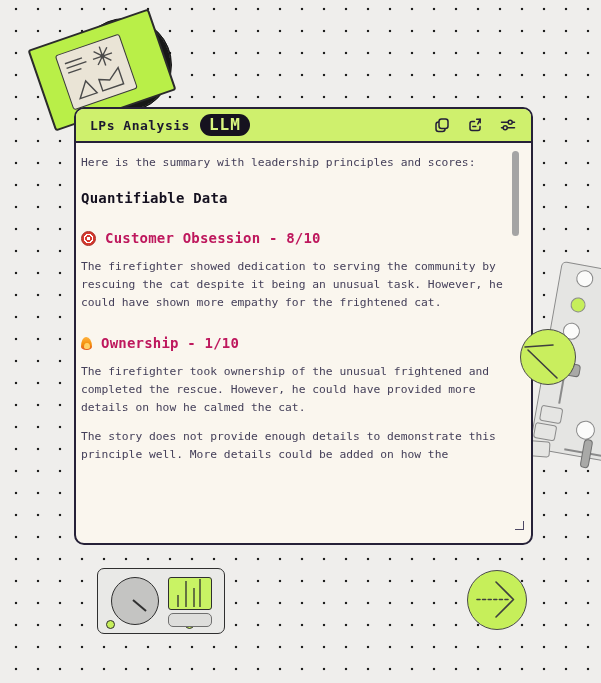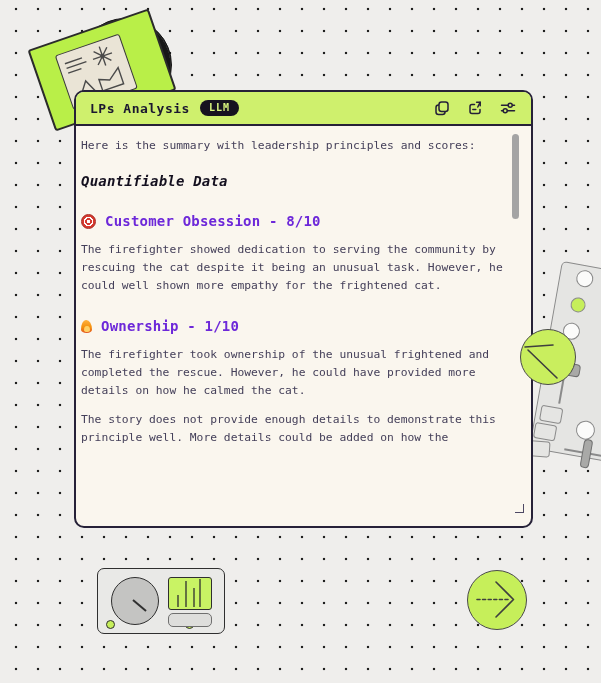--- a/index.html
+++ b/index.html
@@ -20,44 +20,44 @@
   .sleeve{
     position:absolute;left:38px;top:27px;width:124px;height:82px;
     transform:rotate(-19deg);background:#b9ef48;border:2px solid #2b2b2b;border-radius:3px;z-index:2;
   }
   .sleeve-label{
     position:absolute;left:22px;top:12px;width:66px;height:56px;
     background:#eae4d6;border:1.5px solid #3a3a3a;border-radius:3px;
   }
   
   .card{
-    position:absolute;left:74px;top:90px;width:459px;height:438px;z-index:5;
+    position:absolute;left:74px;top:107px;width:459px;height:438px;z-index:5;
     background:#faf6ee;border:2px solid #262138;border-radius:10px;box-sizing:border-box;
   }
   .card-header{
     height:34px;background:#cff06d;border-bottom:2px solid #262138;
     border-radius:8px 8px 0 0;display:flex;align-items:center;padding:0 14px;gap:10px;box-sizing:border-box;
   }
   .card-title{font-size:13px;font-weight:bold;color:#1b1730;letter-spacing:0.5px;}
   .badge{
     background:#16121f;color:#d9f57e;border-radius:999px;
-    padding:2.5px 9px 3.5px;font-size:10px;font-weight:bold;letter-spacing:1px;line-height:1;
+    padding:2.5px 9px 3.5px;font-size:16px;font-weight:bold;letter-spacing:1px;line-height:1;
   }
   .hicons{margin-left:auto;display:flex;gap:15px;align-items:center;}
   .hicons svg{display:block;cursor:pointer;}
   .card-body{
     position:relative;padding:11px 18px 10px 5px;height:392px;box-sizing:border-box;overflow:hidden;
     color:#45405a;font-size:11.3px;line-height:18px;
   }
   .card-body .text-col{width:424px;}
   .intro{margin:0;}
-  .card-body h2{font-size:14px;color:#14101f;margin:17px 0 0;letter-spacing:0.2px;font-style:italic;}
+  .card-body h2{font-size:14px;color:#14101f;margin:17px 0 0;letter-spacing:0.2px;}
   .card-body ul{margin:17px 0 0;padding-left:27px;}
   .card-body li{margin:0;}
-  .card-body h3{font-size:14px;color:#6d28d9;margin:22px 0 0;display:flex;align-items:center;gap:9px;letter-spacing:0.2px;}
+  .card-body h3{font-size:14px;color:#be185d;margin:22px 0 0;display:flex;align-items:center;gap:9px;letter-spacing:0.2px;}
   .card-body p.body-par{margin:11px 0 0;}
   
   .em{display:inline-block;position:relative;flex:0 0 auto;}
   .em-target{width:13px;height:13px;border-radius:50%;
     background:radial-gradient(circle,#fff 0 1.5px,#d63a30 1.5px 3.2px,#fff 3.2px 4.8px,#d63a30 4.8px);
     border:0.5px solid #a8271f;}
   .em-fire{width:11px;height:13px;background:linear-gradient(180deg,#ffb23e 0%,#f4900c 55%,#e25822 100%);
     border-radius:46% 54% 48% 52% / 78% 78% 26% 26%;}
   .em-fire::after{content:"";position:absolute;left:2.5px;bottom:0.5px;width:6px;height:6.5px;
     background:#ffd166;border-radius:50% 50% 45% 55% / 70% 70% 30% 30%;}
@@ -155,21 +155,21 @@
   </div>
   <div class="card-body">
     <div class="text-col">
       <p class="intro">Here is the summary with leadership principles and scores:</p>
       <h2>Quantifiable Data</h2>
 
       <h3>
         <span class="em em-target"></span>
         <span>Customer Obsession - 8/10</span>
       </h3>
-      <p class="body-par">The firefighter showed dedication to serving the community by rescuing the cat despite it being an unusual task. However, he could well shown more empathy for the frightened cat.</p>
+      <p class="body-par">The firefighter showed dedication to serving the community by rescuing the cat despite it being an unusual task. However, he could have shown more empathy for the frightened cat.</p>
 
       <h3>
         <span class="em em-fire"></span>
         <span>Ownership - 1/10</span>
       </h3>
       <p class="body-par">The firefighter took ownership of the unusual frightened and completed the rescue. However, he could have provided more details on how he calmed the cat.</p>
 
       <p class="body-par">The story does not provide enough details to demonstrate this principle well. More details could be added on how the</p>
     </div>
     <div class="scroll-thumb"></div>

